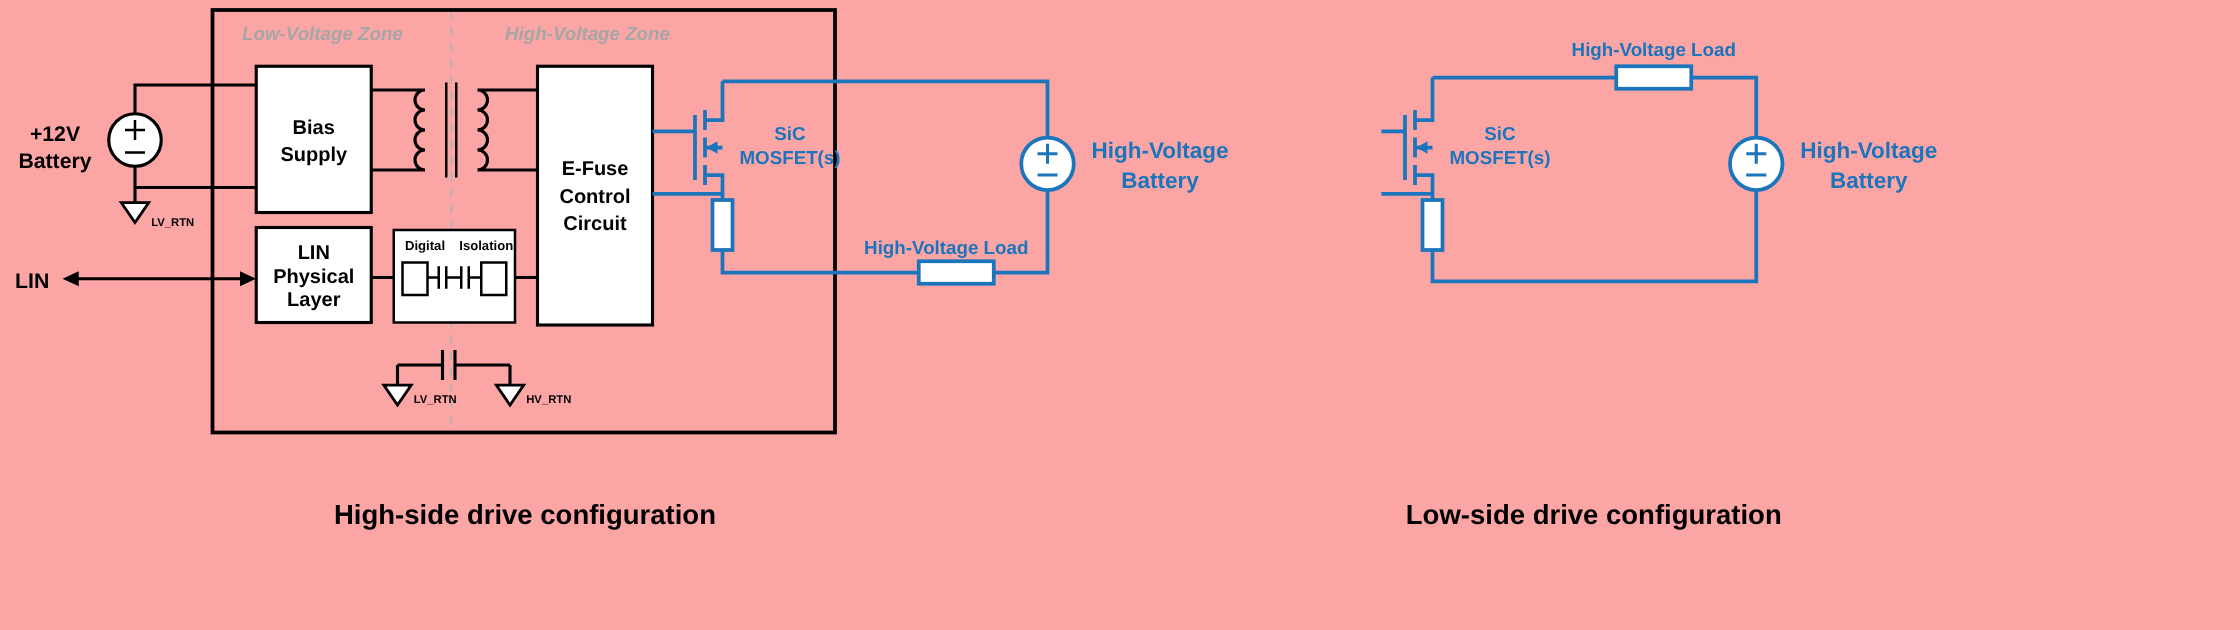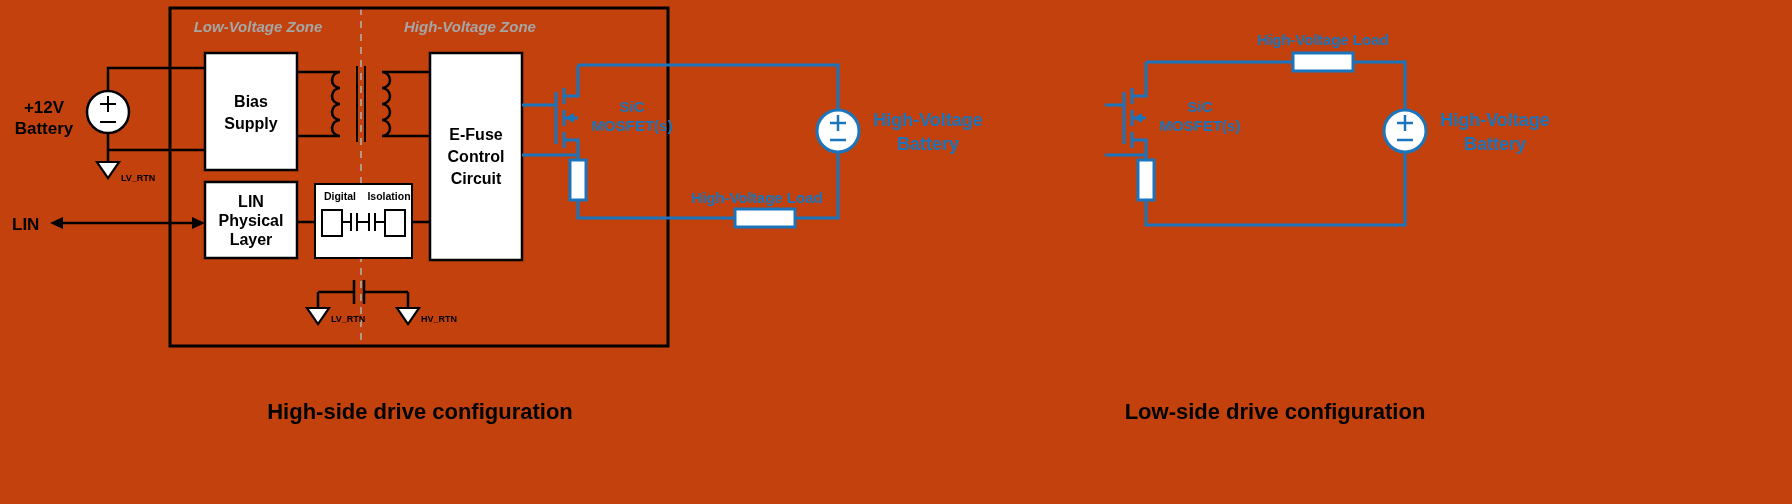--- a/index.html
+++ b/index.html
@@ -1,16 +1,16 @@
 <!DOCTYPE html>
 <html><head>
 <meta charset="utf-8">
 <style>
   html,body { margin:0; padding:0; background:#ffffff; }
-  .page { position:relative; width:1792px; height:504px; background:#c2410c; overflow:hidden; }
+  .page { position:relative; width:1792px; height:504px; background:#fca5a5; overflow:hidden; }
   svg { display:block; }
   text { font-family:"Liberation Sans", sans-serif; }
   .wire-k  { fill:none; stroke:#000000; stroke-width:2.5; }
   .wire-k2 { fill:none; stroke:#000000; stroke-width:2; }
   .wire-b  { fill:none; stroke:#1B75BC; stroke-width:3; }
   .wire-b2 { fill:none; stroke:#1B75BC; stroke-width:2.5; }
   .box-k   { fill:#ffffff; stroke:#000000; stroke-width:2.5; }
   .box-k2  { fill:#ffffff; stroke:#000000; stroke-width:2; }
   .box-b   { fill:#ffffff; stroke:#1B75BC; stroke-width:3; }
   .gnd     { fill:#ffffff; stroke:#000000; stroke-width:2.2; }

